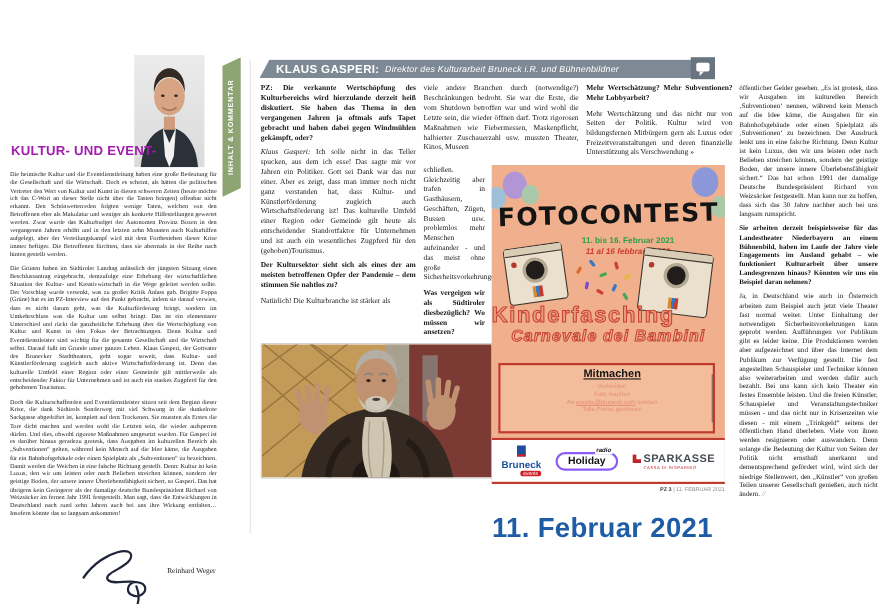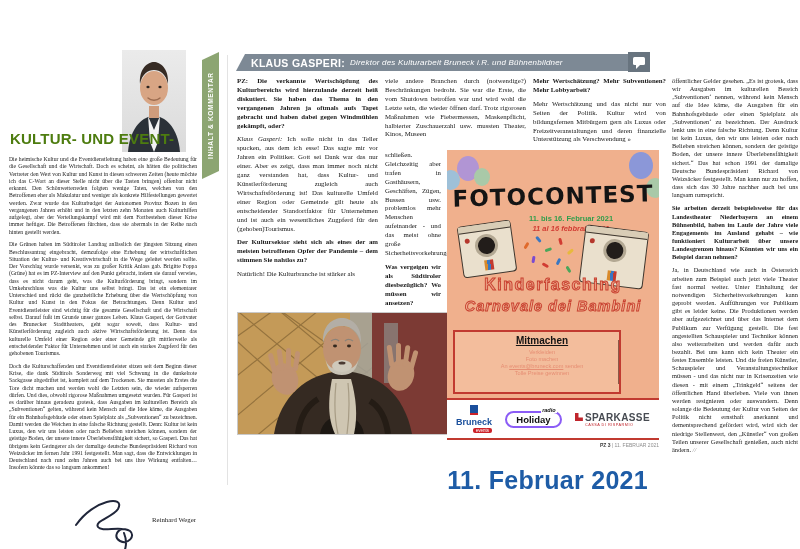--- a/index.html
+++ b/index.html
@@ -2,21 +2,21 @@
 <html lang="de"><head>
 <meta charset="utf-8">
 <style>
   html,body{margin:0;padding:0;background:#fff;}
   .page{position:relative;width:800px;height:549px;background:#ffffff;overflow:hidden;
         font-family:"Liberation Serif",serif;color:#1c1c1c;}
 
   
   .portrait{position:absolute;left:122px;top:50px;width:64px;height:102px;}
   .ed-title{position:absolute;left:10px;top:121px;font-family:"Liberation Sans",sans-serif;
-            font-weight:bold;font-size:15px;line-height:16px;letter-spacing:.2px;color:#4d7c0f;}
+            font-weight:bold;font-size:12px;line-height:16px;letter-spacing:.2px;color:#a21caf;}
   .ed-body{position:absolute;left:9px;top:156px;width:188px;font-size:5.7px;line-height:7.25px;
            text-align:justify;color:#222;}
   .ed-body p{margin:0 0 5.5px 0;}
   .signature{position:absolute;left:68px;top:495px;width:84px;height:60px;}
   .byline{position:absolute;left:106px;top:516px;width:90px;text-align:right;font-size:6.8px;color:#222;}
   .gutter{position:absolute;left:227px;top:55px;width:1px;height:430px;background:#e3e3e3;}
 
   
   .tab{position:absolute;left:202px;top:52px;width:17px;height:127px;background:#8ca572;
        clip-path:polygon(0 8px,100% 0,100% calc(100% - 8px),0 100%);}
@@ -62,27 +62,27 @@
   .pol{position:absolute;background:#eae0cd;border:1.5px solid #3e362e;border-radius:4px;}
   .pol .top{position:absolute;left:0;right:0;top:0;height:6px;background:#d9cdb6;border-bottom:1px solid #3e362e;}
   .pol .lens{position:absolute;left:50%;top:10px;width:17px;height:17px;border-radius:50%;
              background:#221d1a;border:3px solid #b3a893;transform:translateX(-50%);}
   .pol .btn{position:absolute;left:5px;top:12px;width:5px;height:5px;border-radius:50%;background:#b5372c;}
   .pol .stripe{position:absolute;left:50%;bottom:4px;width:9px;height:10px;transform:translateX(-50%);
              background:linear-gradient(90deg,#d98a2b 0 33%,#3a77c2 33% 66%,#c23b30 66%);}
   .pol-l{left:13px;top:73px;width:52px;height:50px;transform:rotate(-8deg);}
   .pol-r{left:135px;top:78px;width:62px;height:56px;transform:rotate(7deg);}
   .confetti-piece{position:absolute;width:2.5px;height:7px;border-radius:2px;}
-  .ad-h-de{position:absolute;top:126px;left:0;right:0;text-align:center;
-           font-family:"Liberation Sans",sans-serif;font-weight:bold;font-size:16px;letter-spacing:1.5px;
+  .ad-h-de{position:absolute;top:126px;left:0;right:0;text-align:left;
+           font-family:"Liberation Sans",sans-serif;font-weight:bold;font-size:20px;letter-spacing:1.5px;
            color:#e89a80;-webkit-text-stroke:.9px #c8402f;}
   .ad-h-it{position:absolute;top:148px;left:0;right:0;text-align:center;font-style:italic;
            font-family:"Liberation Sans",sans-serif;font-weight:bold;font-size:14.5px;letter-spacing:1px;
            color:#edab8d;-webkit-text-stroke:.9px #c8402f;}
-  .ad-box{position:absolute;left:6px;top:180px;width:168px;height:64px;background:#f3bd9c;
+  .ad-box{position:absolute;left:6px;top:180px;width:197px;height:64px;background:#f3bd9c;
           border:2.5px solid #c13a30;box-sizing:border-box;display:flex;padding-left:11px;}
   .ad-col{flex:1;text-align:center;padding-top:3px;}
   .ad-col-title{font-family:"Liberation Sans",sans-serif;font-weight:bold;font-size:10px;
                 text-decoration:underline;color:#141414;margin-bottom:3px;}
   .ad-line{font-family:"Liberation Sans",sans-serif;font-size:5.6px;line-height:7px;color:#e68e73;}
   .ad-col.it .ad-line{font-style:italic;}
   .ad-email{text-decoration:underline;}
   .ad-divider{width:1px;background:#8a5a48;margin:8px 0;}
   .ad-logos{position:absolute;left:0;top:248px;width:212px;height:42px;background:#fff;
             border-top:2px solid #c13a30;border-bottom:2.5px solid #c13a30;box-sizing:border-box;

